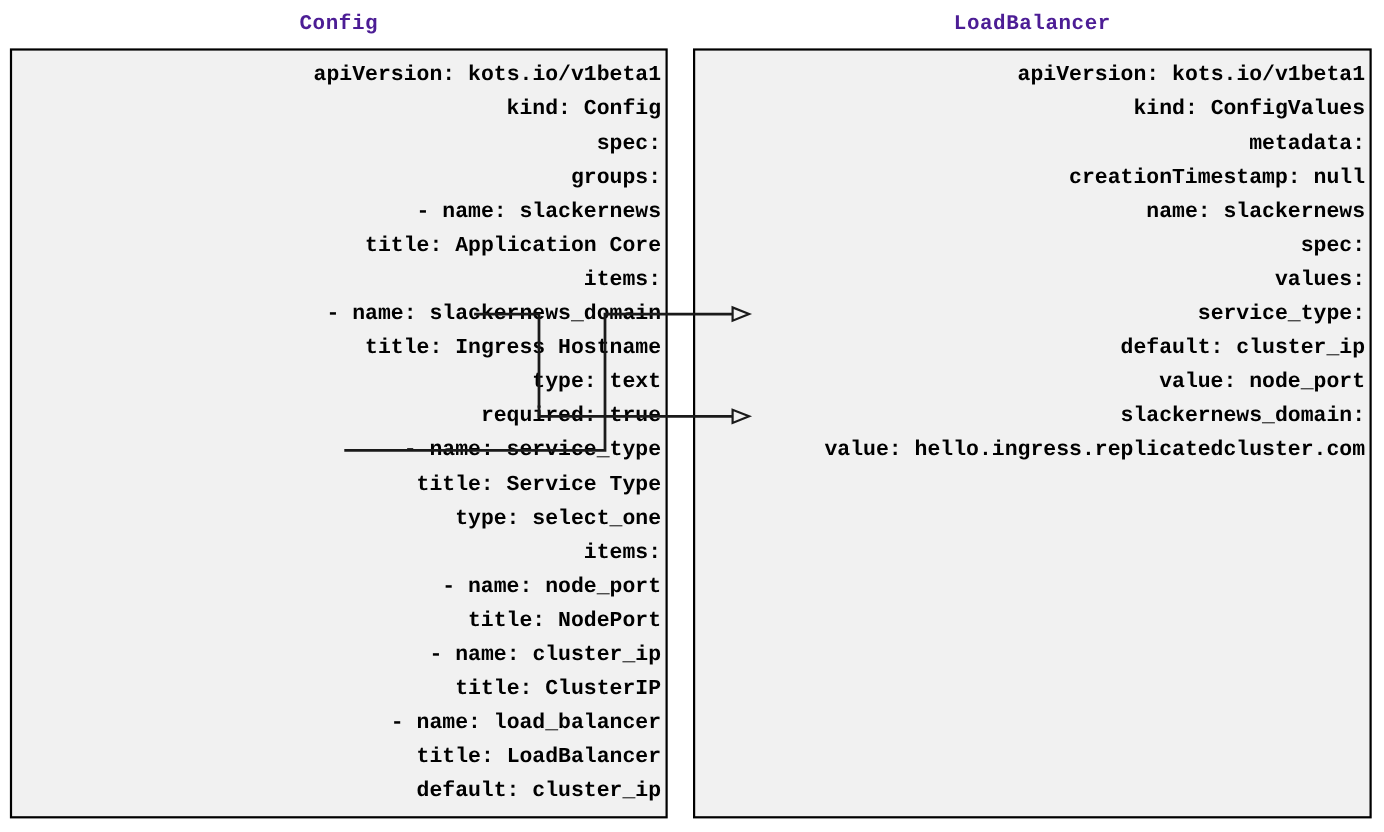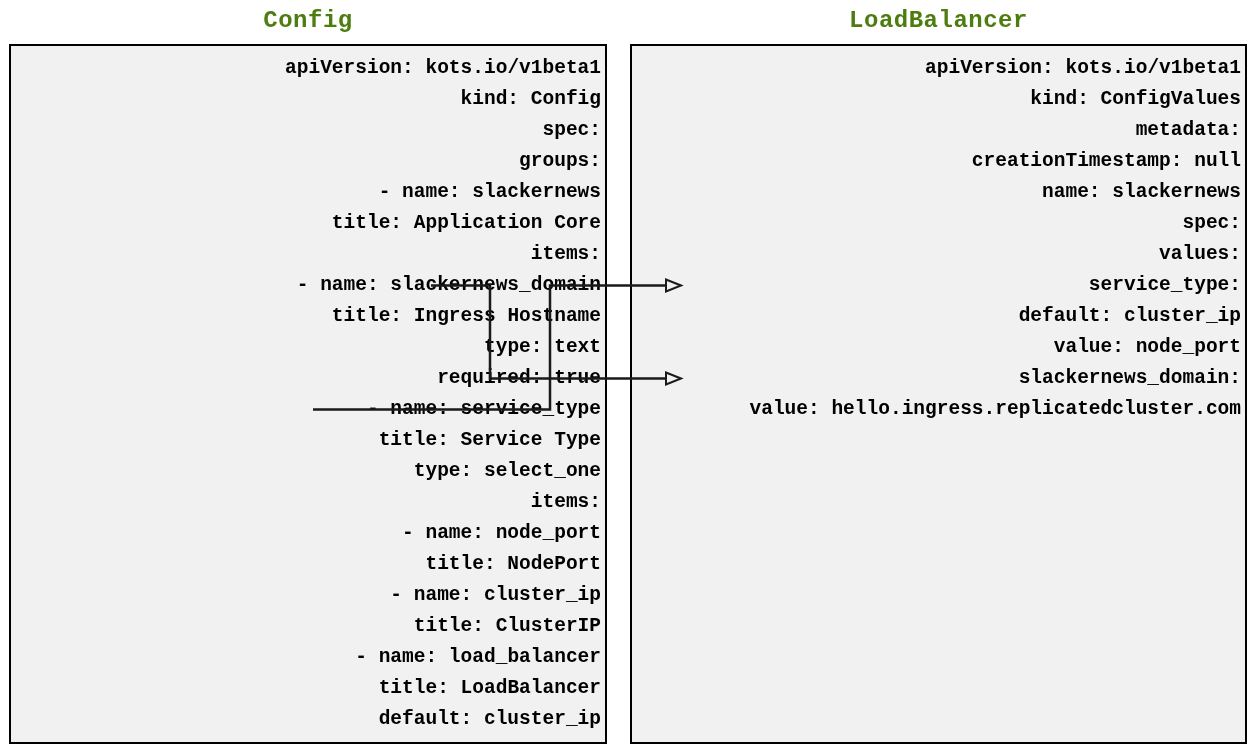--- a/index.html
+++ b/index.html
@@ -17,22 +17,22 @@
     height: 756px;
     background: #ffffff;
   }
   .panel-title {
     position: absolute;
     top: 6px;
     height: 30px;
     line-height: 30px;
     text-align: center;
     font-weight: bold;
-    font-size: 24px;
-    color: #4d7c0f;
+    font-size: 19px;
+    color: #4c1d95;
     letter-spacing: 0.5px;
   }
   .panel-title.left  { left: 9px;   width: 598px; }
   .panel-title.right { left: 630px; width: 617px; }
   .yaml-panel {
     position: absolute;
     top: 44px;
     height: 700px;
     box-sizing: border-box;
     background: #f1f1f1;

